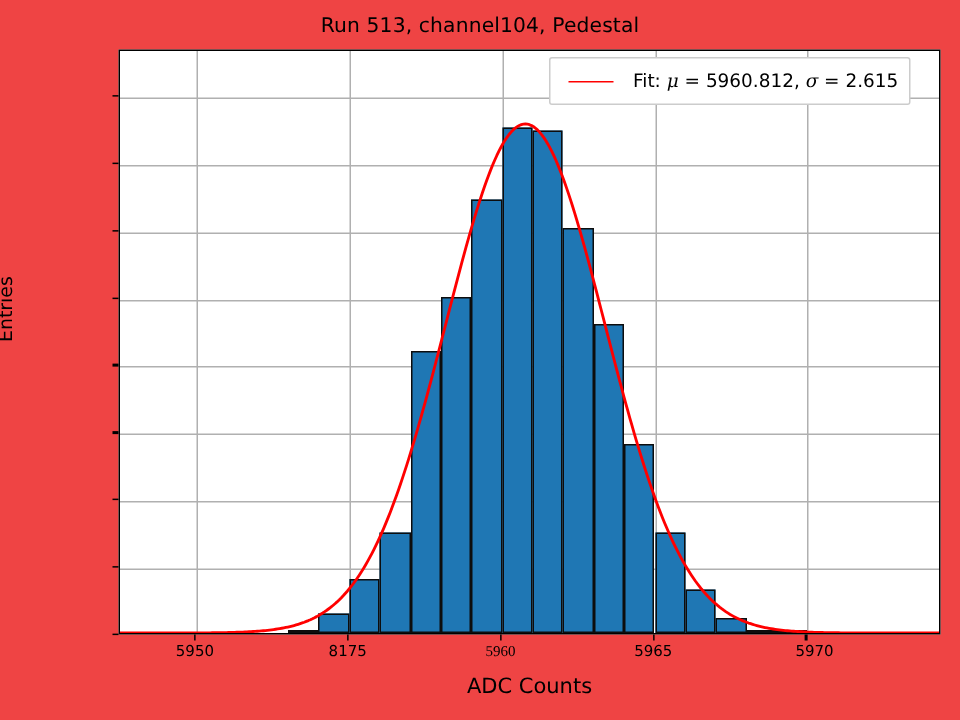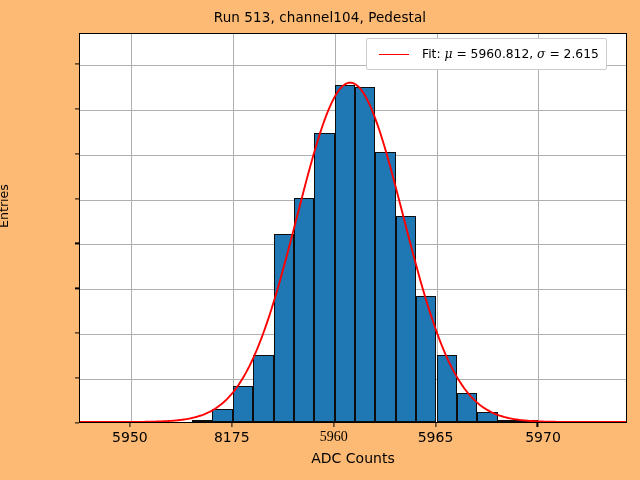--- a/index.html
+++ b/index.html
@@ -7,21 +7,21 @@
     padding: 0;
     background: #ffffff;
   }
   body {
     font-family: "DejaVu Sans", sans-serif;
   }
   #figure {
     position: relative;
     width: 640px;
     height: 480px;
-    background: #fdba74;
+    background: #ef4444;
     overflow: hidden;
   }
   #chart-title {
     position: absolute;
     left: 0;
     top: 9px;
     width: 640px;
     text-align: center;
     font-size: 13.5px;
     color: #000000;
@@ -66,21 +66,21 @@
   .ytick-mark {
     position: absolute;
     width: 4px;
     height: 1.2px;
     background: #000000;
     transform: translateY(-50%);
   }
   .xtick-label {
     position: absolute;
     top: 429px;
-    font-size: 14px;
+    font-size: 10px;
     color: #000000;
     transform: translateX(-50%);
     white-space: nowrap;
   }
   .xtick-mark {
     position: absolute;
     top: 423px;
     width: 1.2px;
     height: 4px;
     background: #000000;

